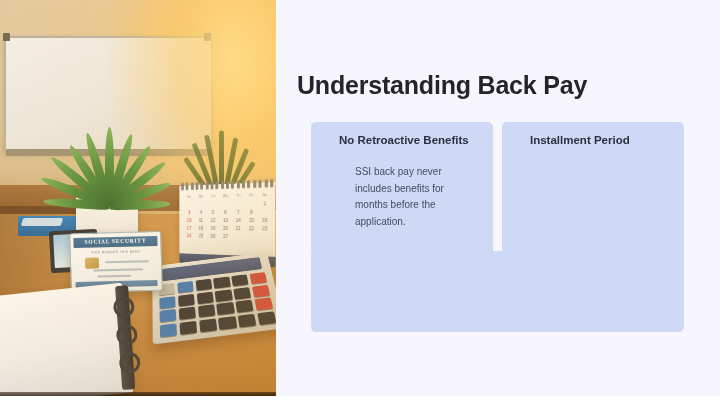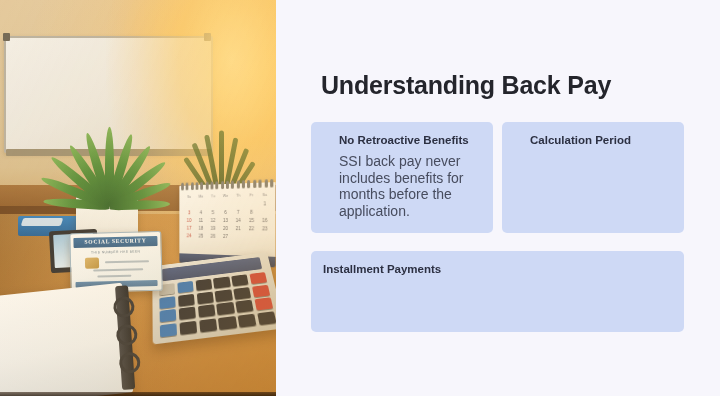--- a/index.html
+++ b/index.html
@@ -380,21 +380,21 @@
 
   
   .panel {
     position: absolute;
     left: 276px; top: 0;
     width: 444px; height: 396px;
     background: #f7f6fc;
   }
   .page-title {
     position: absolute;
-    left: 45px;
+    left: 21px;
     top: 70px;
     margin: 0;
     font-size: 25px;
     font-weight: bold;
     color: #24252c;
     letter-spacing: -0.2px;
     line-height: 30px;
     white-space: nowrap;
   }
 
@@ -421,22 +421,22 @@
     min-height: 81px;
   }
   .card h3 {
     margin: 0 0 5px 0;
     font-size: 11.5px;
     font-weight: bold;
     color: #2c3042;
     line-height: 15px;
   }
   .card p {
-    margin: 0;
-    font-size: 14px;
+    margin: 16px;
+    font-size: 10px;
     color: #474c5e;
     line-height: 16.5px;
   }
 </style>
 </head>
 <body>
 
 <div class="slide">
 
   <div class="photo">
@@ -615,25 +615,24 @@
     <h1 class="page-title">Understanding Back Pay</h1>
 
     <div class="cards-row">
 
       <div class="card card-top">
         <h3>No Retroactive Benefits</h3>
         <p>SSI back pay never includes benefits for months before the application.</p>
       </div>
 
       <div class="card card-top">
-        <h3>Calculation Period</h3>
+        <h3>Installment Period</h3>
       </div>
 
     </div>
 
     <div class="card card-wide">
-      <h3>Installment Payments</h3>
     </div>
 
   </div>
 
   <div class="bottom-strip"></div>
 </div>
 
 </body></html>

